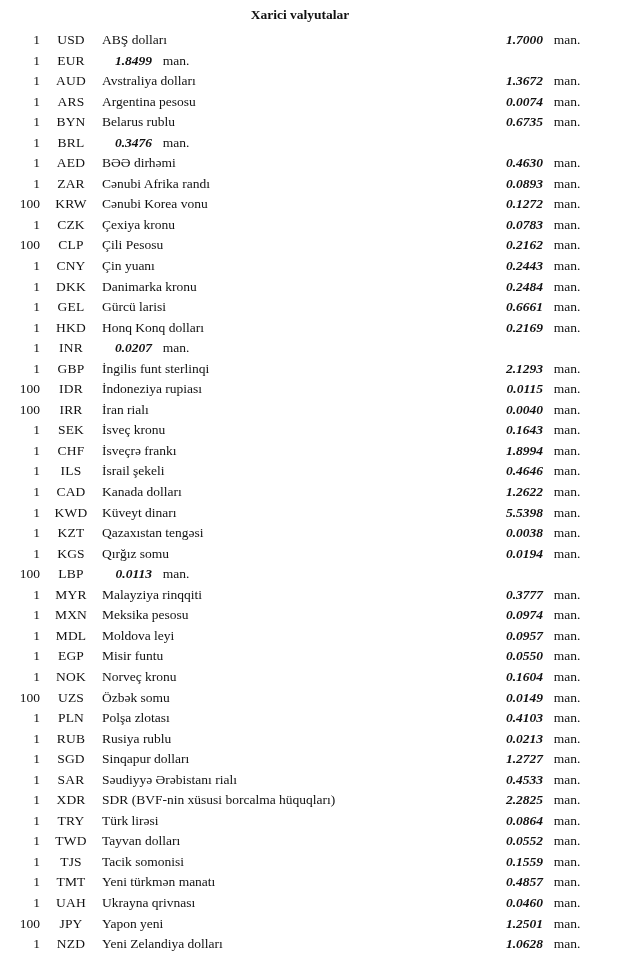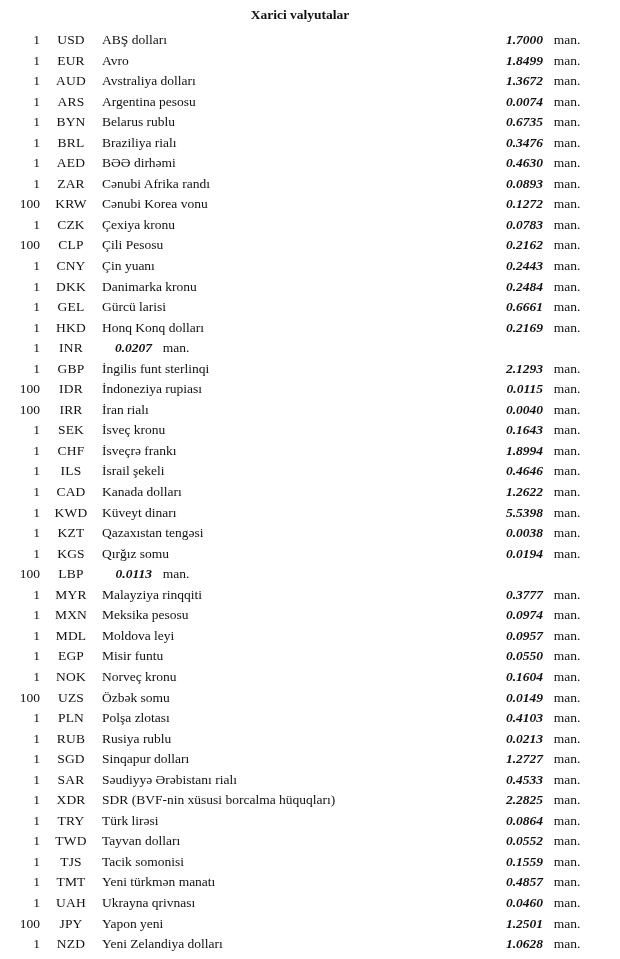--- a/index.html
+++ b/index.html
@@ -81,21 +81,20 @@
     <span class="qty">1</span>
     <span class="code">USD</span>
     <span class="name">ABŞ dolları</span>
     <span class="rate">1.7000</span>
     <span class="unit">man.</span>
   </div>
 
   <div class="row">
     <span class="qty">1</span>
     <span class="code">EUR</span>
-    <span class="name">Avro</span>
     <span class="rate">1.8499</span>
     <span class="unit">man.</span>
   </div>
 
   <div class="row">
     <span class="qty">1</span>
     <span class="code">AUD</span>
     <span class="name">Avstraliya dolları</span>
     <span class="rate">1.3672</span>
     <span class="unit">man.</span>
@@ -113,21 +112,20 @@
     <span class="qty">1</span>
     <span class="code">BYN</span>
     <span class="name">Belarus rublu</span>
     <span class="rate">0.6735</span>
     <span class="unit">man.</span>
   </div>
 
   <div class="row">
     <span class="qty">1</span>
     <span class="code">BRL</span>
-    <span class="name">Braziliya rialı</span>
     <span class="rate">0.3476</span>
     <span class="unit">man.</span>
   </div>
 
   <div class="row">
     <span class="qty">1</span>
     <span class="code">AED</span>
     <span class="name">BƏƏ dirhəmi</span>
     <span class="rate">0.4630</span>
     <span class="unit">man.</span>

